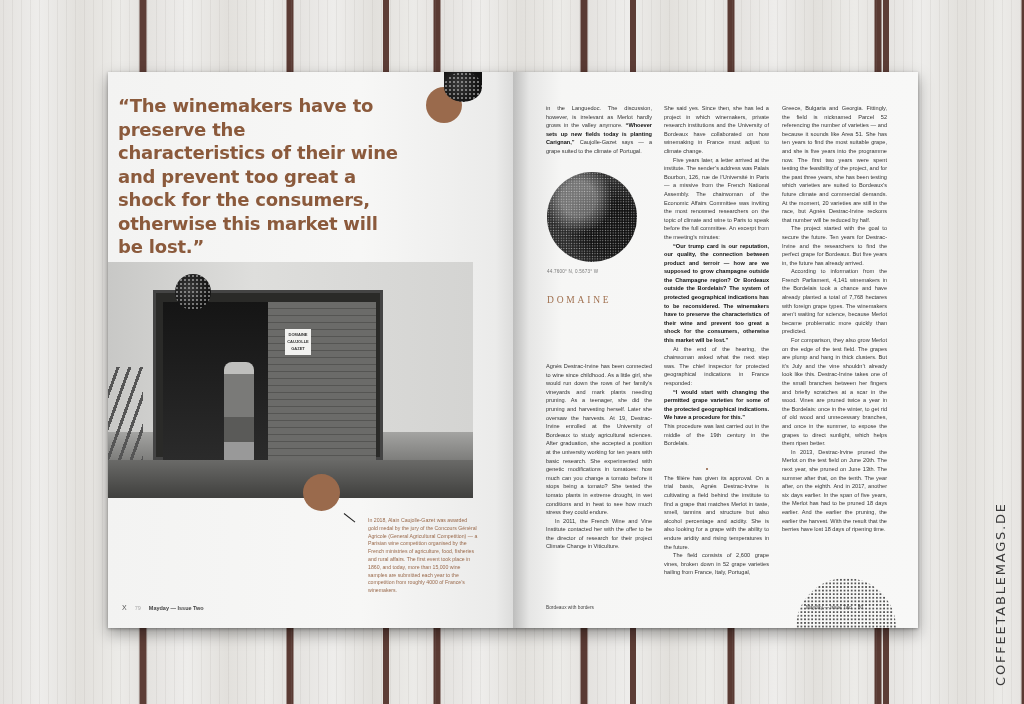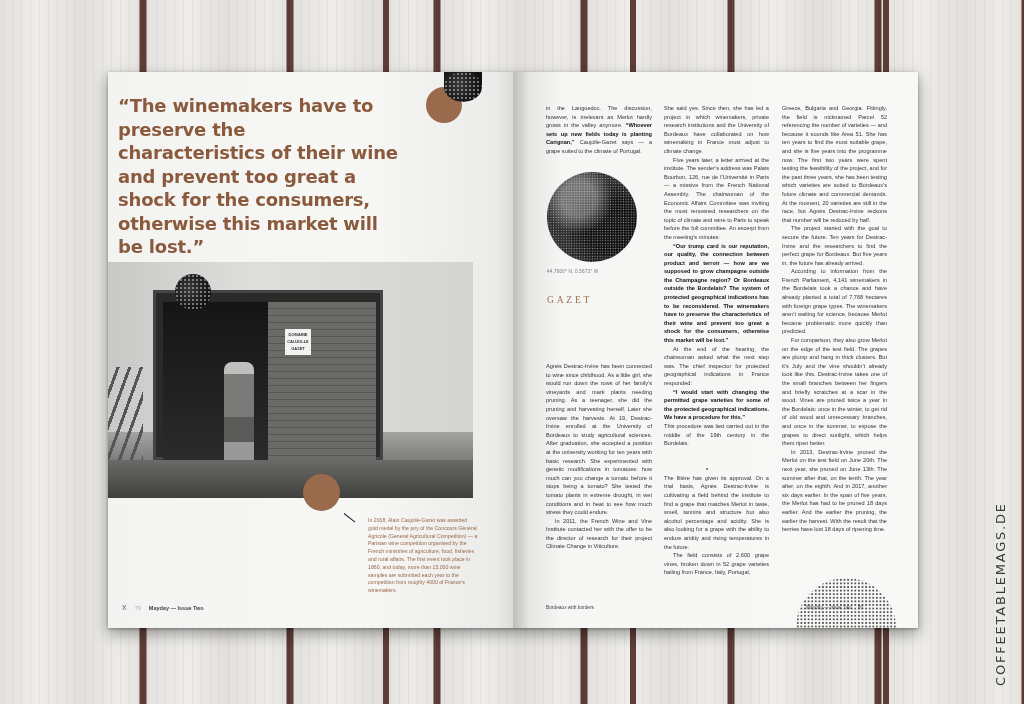--- a/index.html
+++ b/index.html
@@ -153,21 +153,21 @@
 
   <div class="page right">
 
     <div class="col" style="left:33px;top:32px;width:106px;">
       <p><span>in the Languedoc. The discussion, however, is irrelevant as Merlot hardly grows in the valley anymore. </span><b>“Whoever sets up new fields today is planting Carignan,”</b><span> Caujolle-Gazet says — a grape suited to the climate of Portugal.</span></p>
     </div>
     <div class="halftone-circle"></div>
     <div class="coords">44.7600° N, 0.5673° W</div>
     <div class="location-title">
       <br>
-      <span class="serif">GAZET</span>
+      <span class="serif">DOMAINE</span>
     </div>
     <div class="col" style="left:33px;top:290px;width:106px;">
       <p>Agnès Destrac-Irvine has been connected to wine since childhood. As a little girl, she would run down the rows of her family’s vineyards and mark plants needing pruning. As a teenager, she did the pruning and harvesting herself. Later she oversaw the harvests. At 19, Destrac-Irvine enrolled at the University of Bordeaux to study agricultural sciences. After graduation, she accepted a position at the university working for ten years with basic research. She experimented with genetic modifications in tomatoes: how much can you change a tomato before it stops being a tomato? She tested the tomato plants in extreme drought, in wet conditions and in heat to see how much stress they could endure.</p>
       <p class="indent">In 2011, the French Wine and Vine Institute contacted her with the offer to be the director of research for their project Climate Change in Viticulture.</p>
     </div>
 
     <div class="col" style="left:151px;top:32px;width:105px;">
       <p>She said yes. Since then, she has led a project in which winemakers, private research institutions and the University of Bordeaux have collaborated on how winemaking in France must adjust to climate change.</p>
       <p class="indent">Five years later, a letter arrived at the institute. The sender’s address was Palais Bourbon, 126, rue de l’Université in Paris — a missive from the French National Assembly. The chairwoman of the Economic Affairs Committee was inviting the most renowned researchers on the topic of climate and wine to Paris to speak before the full committee. An excerpt from the meeting’s minutes:</p>
       <p class="indent"><b>“Our trump card is our reputation, our quality, the connection between product and terroir — how are we supposed to grow champagne outside the Champagne region? Or Bordeaux outside the Bordelais? The system of protected geographical indications has to be reconsidered. The winemakers have to preserve the characteristics of their wine and prevent too great a shock for the consumers, otherwise this market will be lost.”</b></p>

